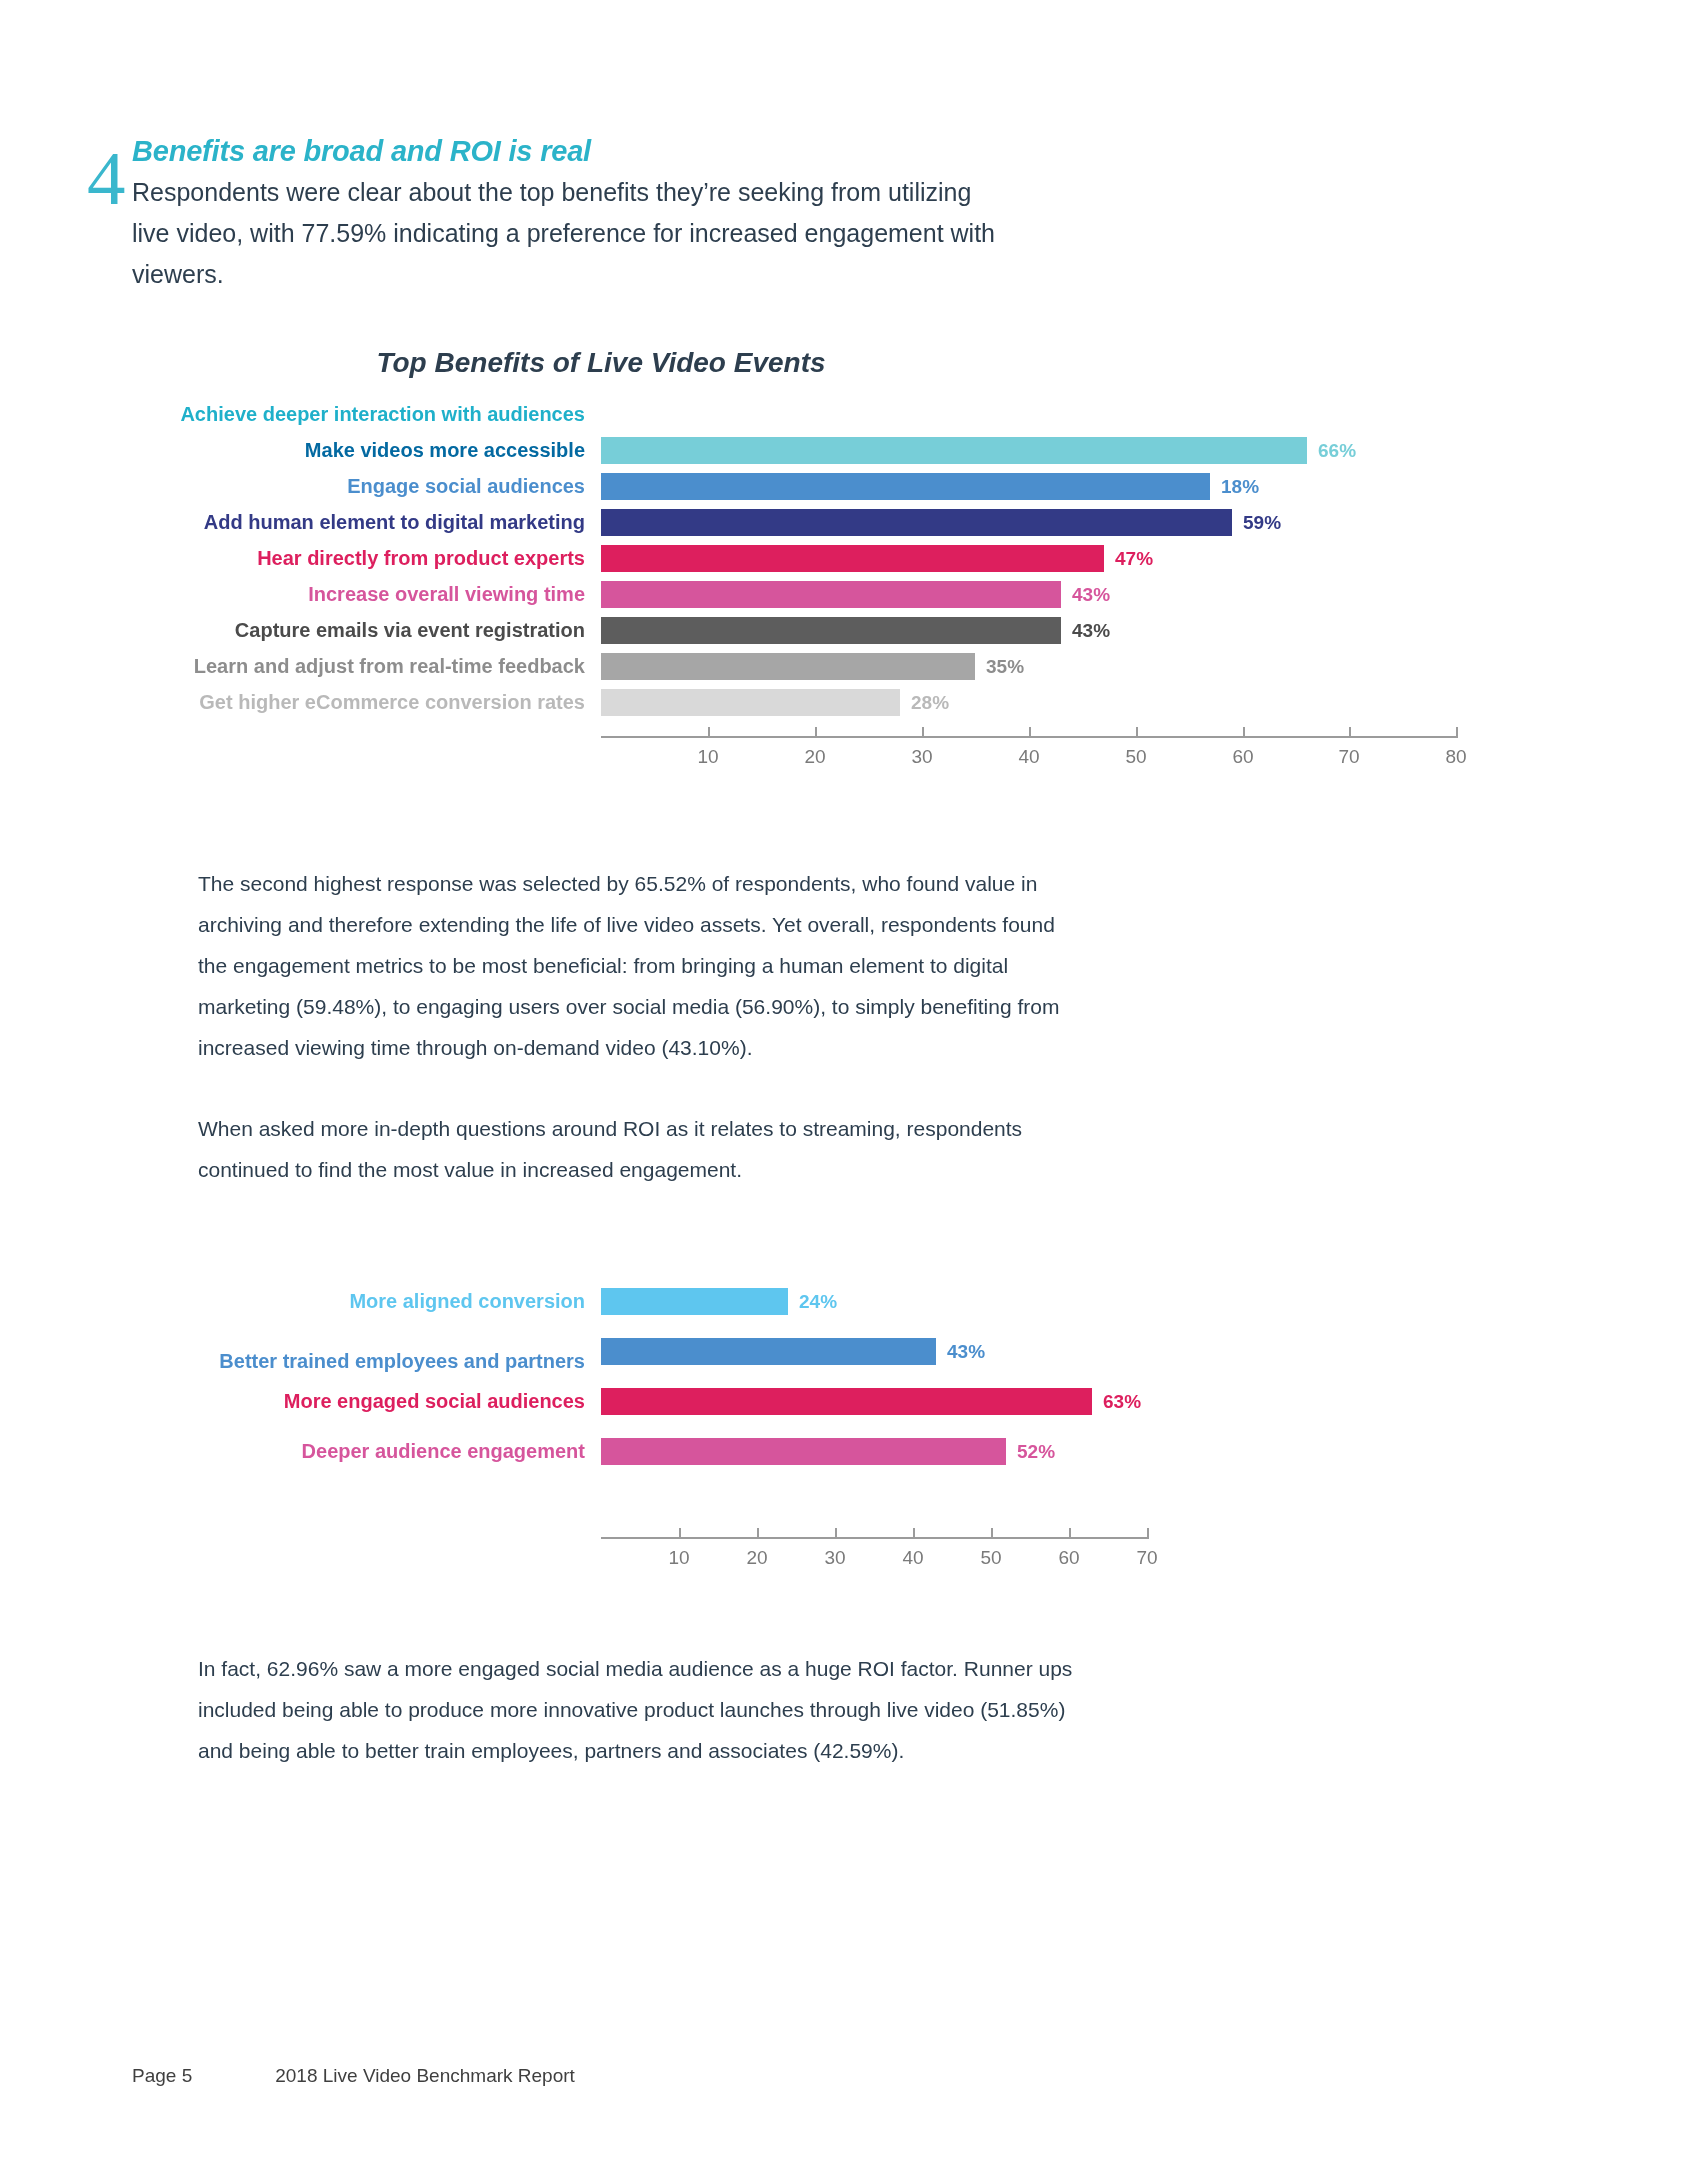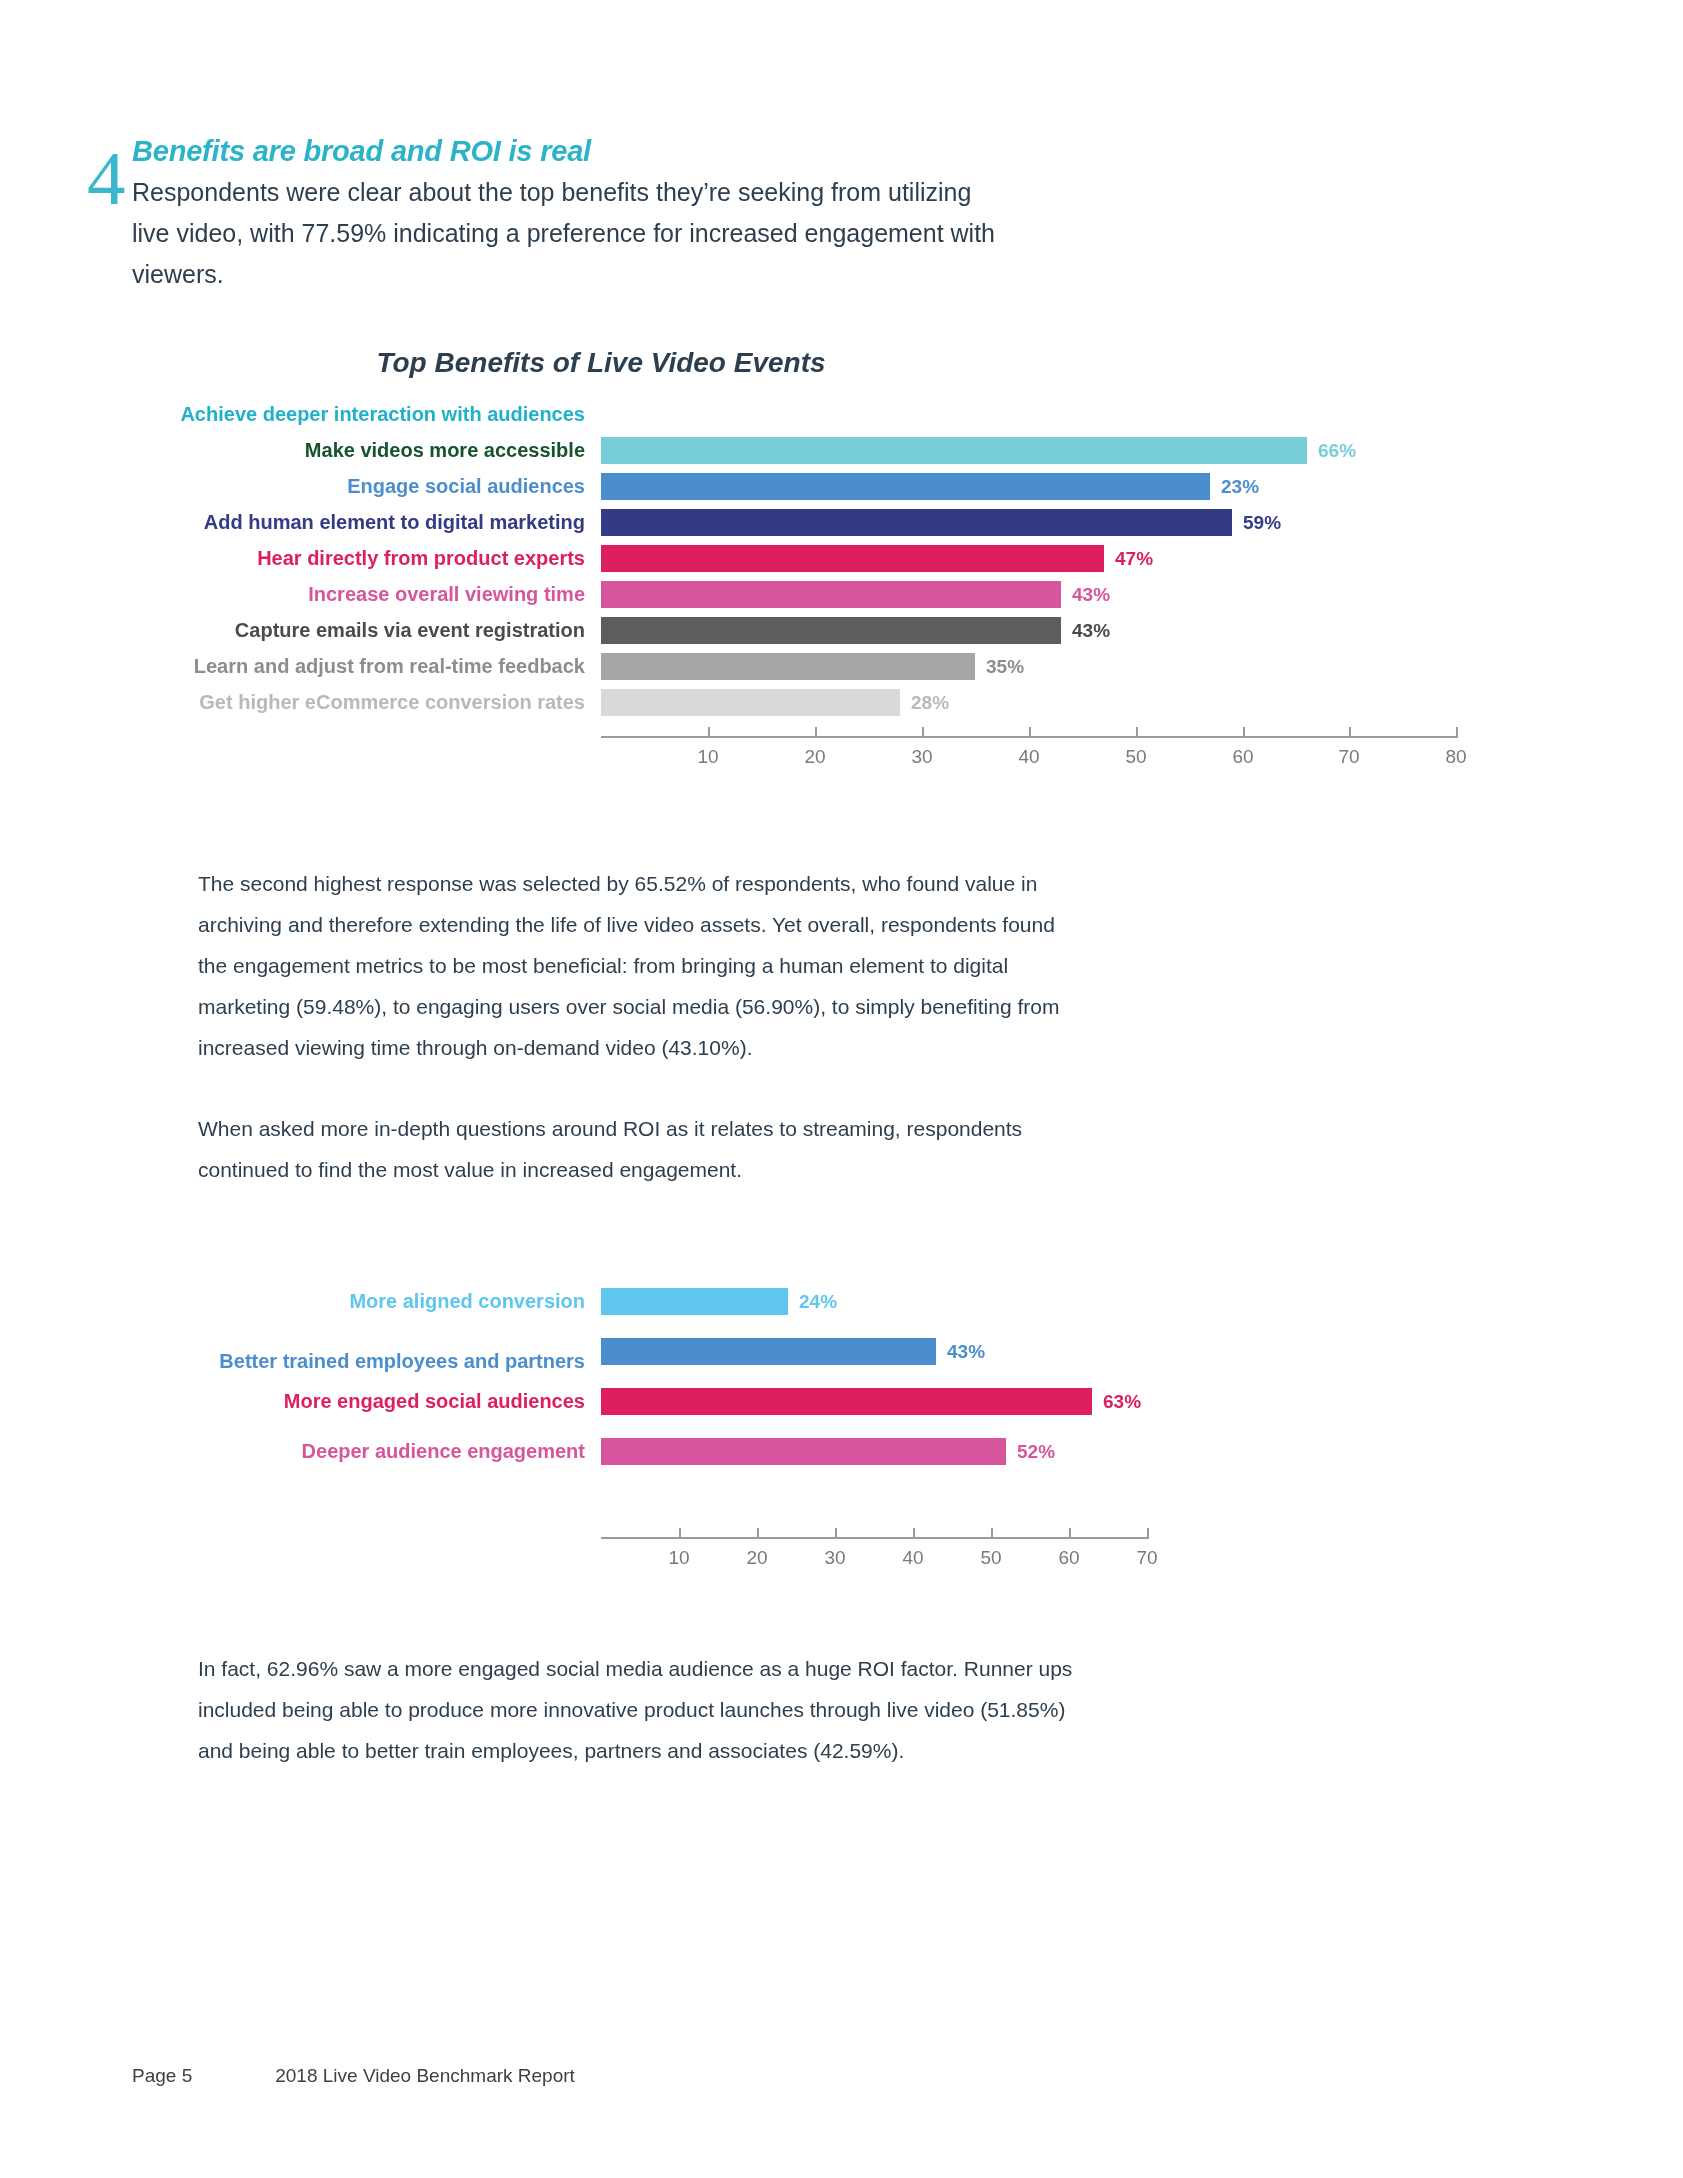--- a/index.html
+++ b/index.html
@@ -162,31 +162,31 @@
     <div class="section-sub">Respondents were clear about the top benefits they’re seeking from utilizing live video, with 77.59% indicating a preference for increased engagement with viewers.</div>
   </div>
 
   <div class="chart" id="chart-0" style="left:0px; top:337px;">
     <div class="chart-title" id="chart-0-title" style="left:601px; top:10px; transform:translateX(-50%);">Top Benefits of Live Video Events</div>
     <div class="rows" id="chart-0-rows" style="left:0px; top:59px;">
         <div class="row" style="height: 36px;">
           <div class="row-label" style="width: 585px; color: rgb(31, 176, 202);">Achieve deeper interaction with audiences</div>
         </div>
         <div class="row" style="height: 36px;">
-          <div class="row-label" style="width: 585px; color: #14532d;">Make videos more accessible</div>
+          <div class="row-label" style="width: 585px; color: #0369a1;">Make videos more accessible</div>
           <div class="bar-wrap">
             <span class="bar" style="width: 706px; background: rgb(119, 206, 216);"></span>
             <span class="bar-value" style="color: rgb(119, 206, 216);">66%</span>
           </div>
         </div>
         <div class="row" style="height: 36px;">
           <div class="row-label" style="width: 585px; color: rgb(75, 142, 205);">Engage social audiences</div>
           <div class="bar-wrap">
             <span class="bar" style="width: 609px; background: rgb(75, 142, 205);"></span>
-            <span class="bar-value" style="color: rgb(75, 142, 205);">23%</span>
+            <span class="bar-value" style="color: rgb(75, 142, 205);">18%</span>
           </div>
         </div>
         <div class="row" style="height: 36px;">
           <div class="row-label" style="width: 585px; color: rgb(51, 58, 134);">Add human element to digital marketing</div>
           <div class="bar-wrap">
             <span class="bar" style="width: 631px; background: rgb(51, 58, 134);"></span>
             <span class="bar-value" style="color: rgb(51, 58, 134);">59%</span>
           </div>
         </div>
         <div class="row" style="height: 36px;">

